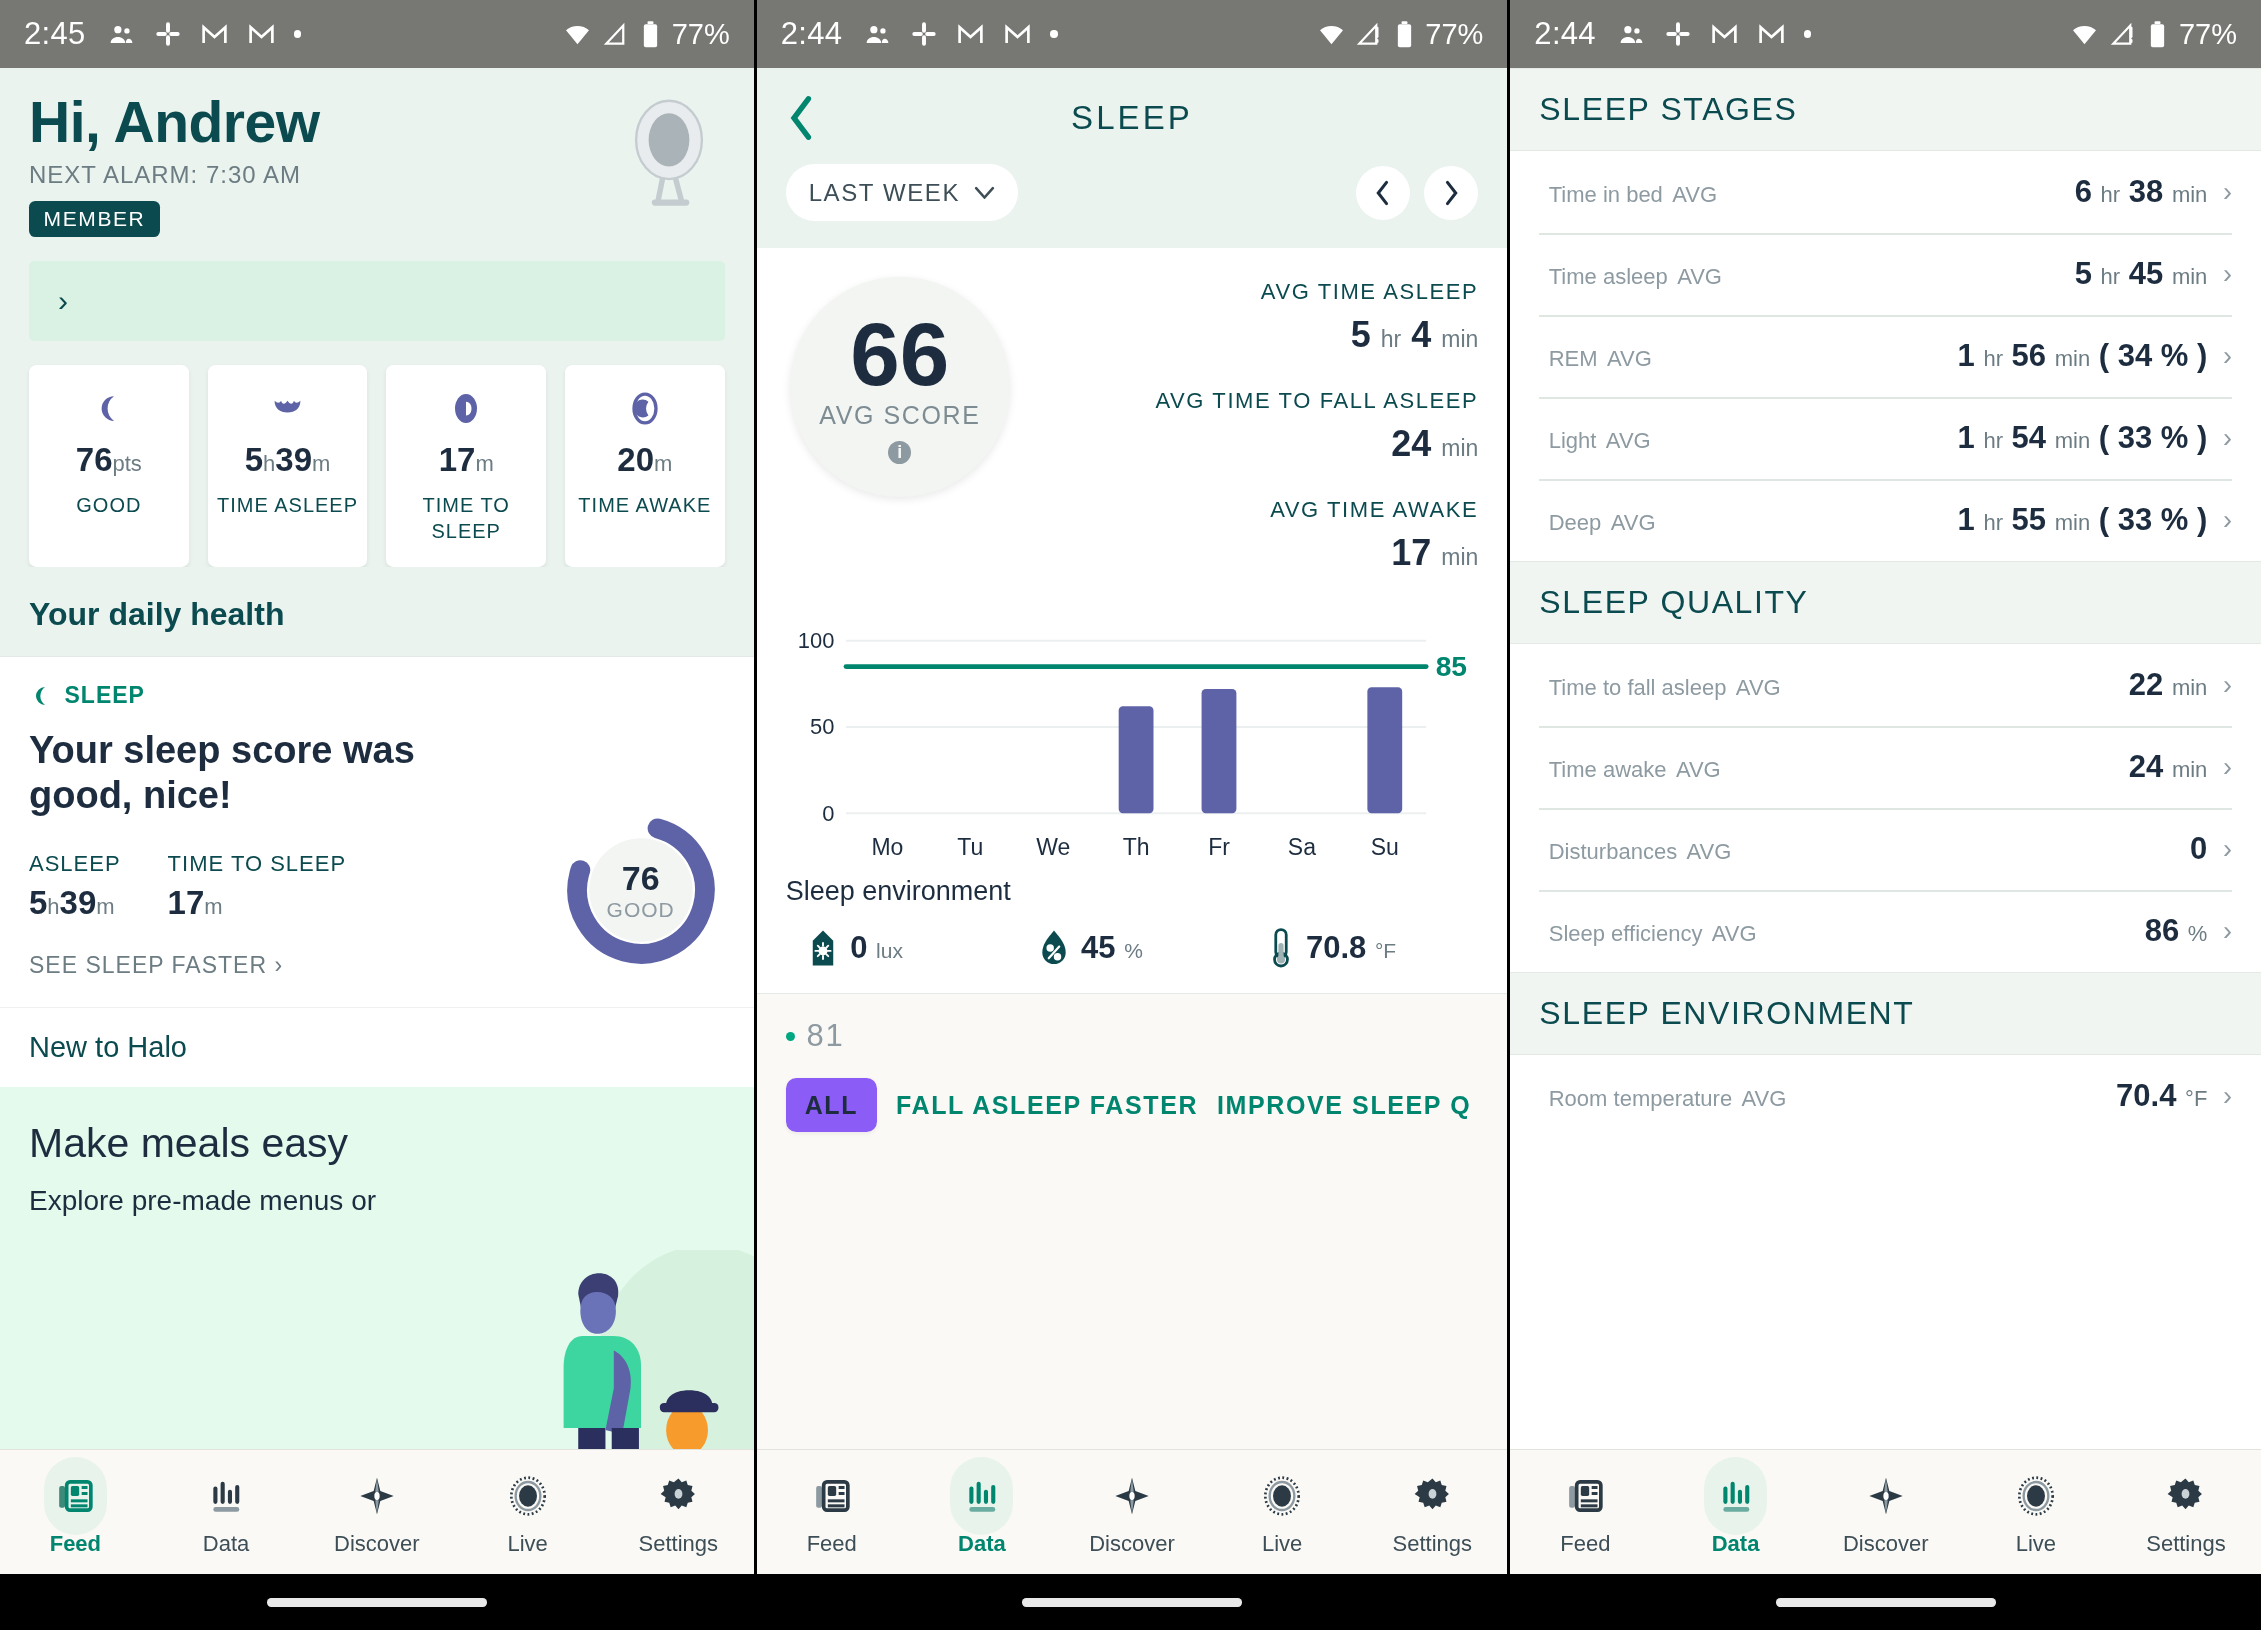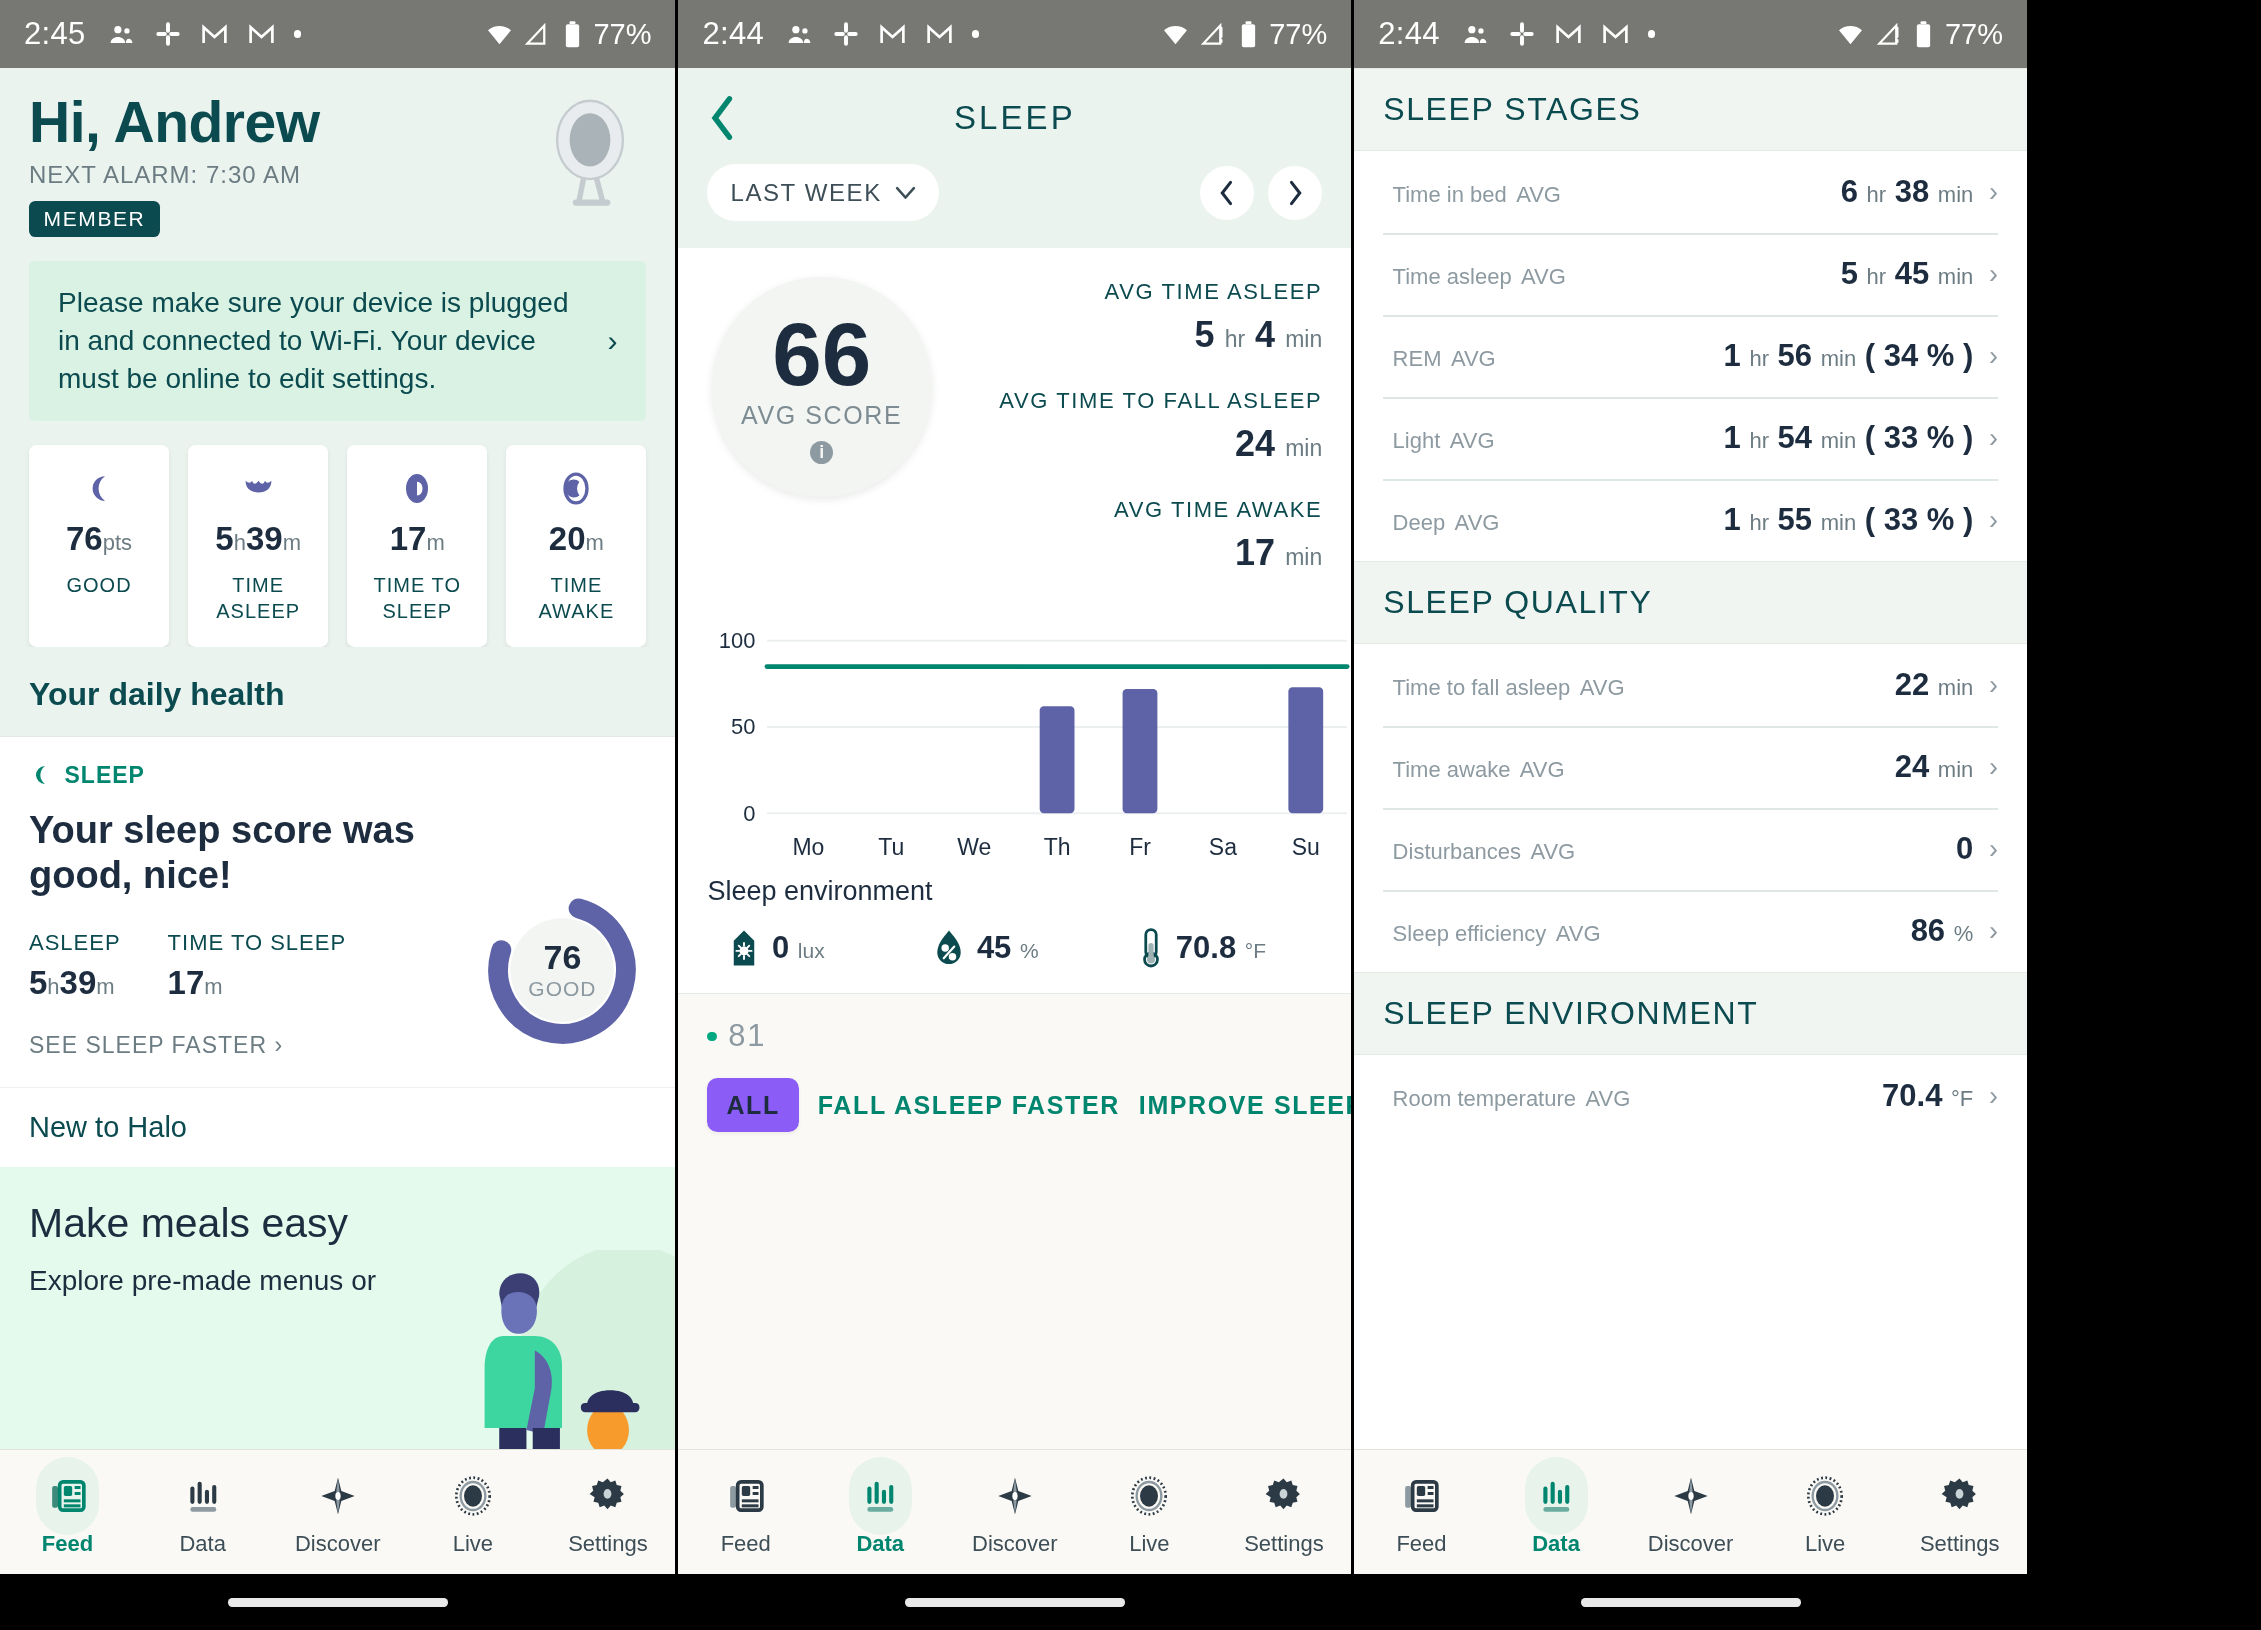--- a/index.html
+++ b/index.html
@@ -1,18 +1,18 @@
 <!DOCTYPE html>
 <html style="font-size:8.4px"><head>
 <meta charset="utf-8">
 <style>
   * { margin:0; padding:0; box-sizing:border-box; }
   html,body { width:2261px; height:1631px; background:#000; overflow:hidden;
     font-family:"Liberation Sans", sans-serif; }
-  .screens { display:flex; width:2027px; height:1631px; }
+  .screens { display:flex; width:2261px; height:1631px; }
   .panel { width:754px; height:1631px; background:#fff; position:relative;
            display:flex; flex-direction:column; overflow:hidden; }
   .panel + .panel { border-left:3.1px solid #000; }
 
   
   .statusbar { height:68px; background:#777773; flex:0 0 68px;
     display:flex; align-items:center; padding:0 24px; color:#fff; }
   .sb-time { font-size:31px; font-weight:400; letter-spacing:0.3px; }
   .sb-icons { display:flex; align-items:center; gap:18px; margin-left:21px; }
   .sb-right { margin-left:auto; display:flex; align-items:center; gap:10.5px; }
@@ -179,21 +179,20 @@
       <div class="greet">Hi, Andrew</div>
       <div class="nextalarm">NEXT ALARM: 7:30 AM</div>
       <div class="member">MEMBER</div>
       <svg class="avatar" viewBox="0 0 120 140">
         <ellipse cx="60" cy="52" rx="42" ry="50" fill="#e9ecee" stroke="#c5ccd0" stroke-width="3"></ellipse>
         <ellipse cx="60" cy="52" rx="26" ry="34" fill="#aab3b8"></ellipse>
         <path d="M52 100 L46 130 M68 100 L76 130" stroke="#c5ccd0" stroke-width="7" fill="none"></path>
         <rect x="38" y="128" width="48" height="8" rx="4" fill="#c5ccd0"></rect>
       </svg>
       <div class="notice">
-        <p>Please make sure your device is plugged in and connected to Wi-Fi. Your device must be online to edit settings.</p>
         <span class="chev">›</span>
       </div>
     </div>
 
     <div class="cards">
       <div class="card">
         <div class="ic">
           <svg width="33" height="33" viewBox="0 0 24 24" fill="#5d63a6">
               <path d="M16 3a9 9 0 1 0 0 18 11 11 0 0 1 0-18z"></path>
             </svg>

